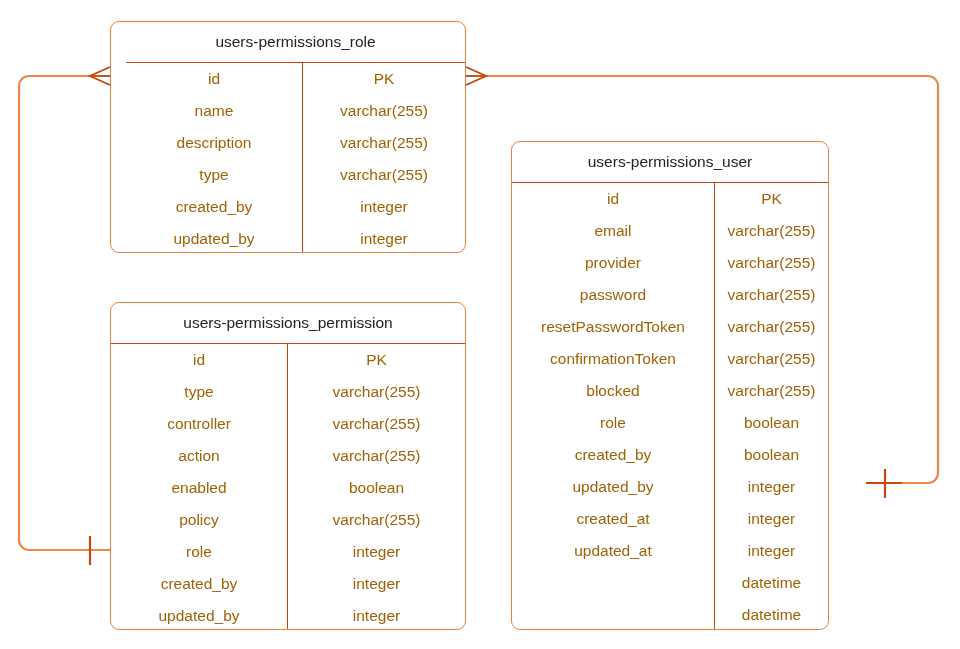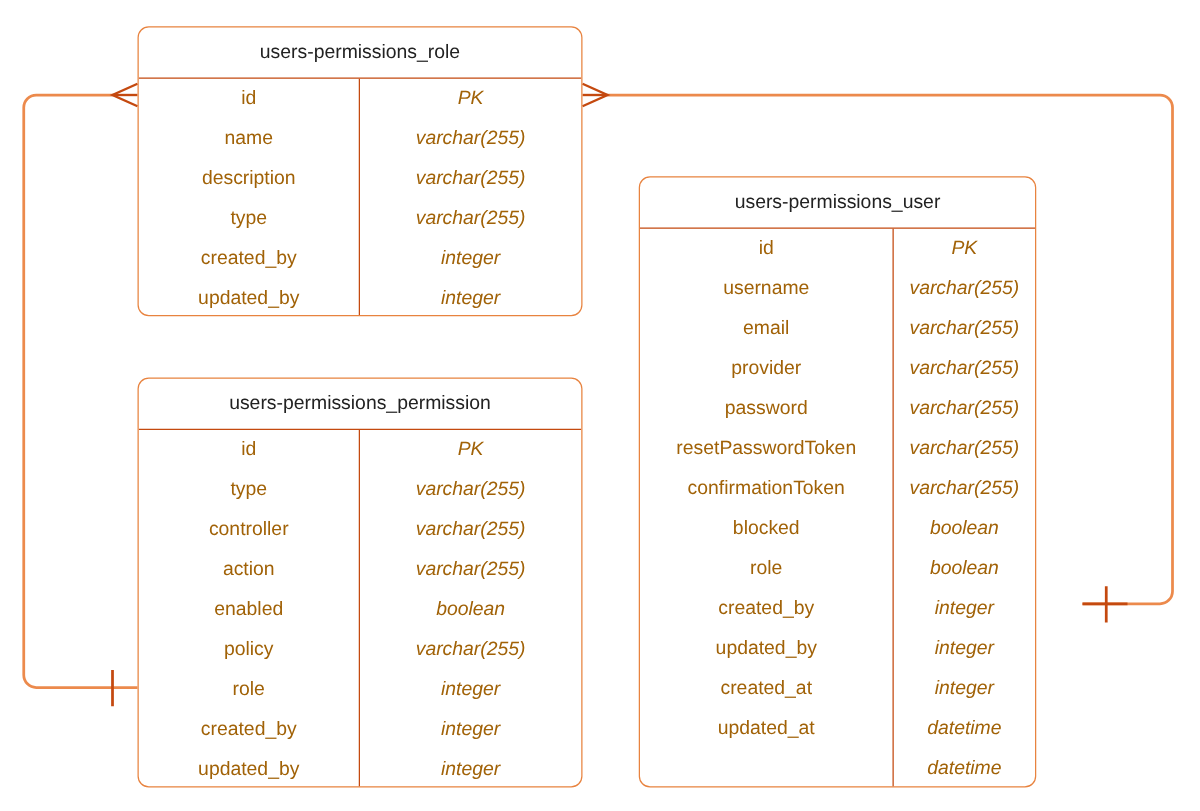--- a/index.html
+++ b/index.html
@@ -51,38 +51,38 @@
     align-items: stretch;
   }
   .col-names {
     flex: 0 0 auto;
     box-sizing: border-box;
     border-right: 1.6px solid #c4490f;
   }
   .col-types {
     flex: 1 1 auto;
     box-sizing: border-box;
-    font-style: italic;
   }
   .cell {
     height: 32px;
     line-height: 32px;
     text-align: center;
     font-size: 15.5px;
     color: #a16207;
     white-space: nowrap;
     overflow: hidden;
   }
 
   
   #entity-role {
     left: 110px;
     top: 21px;
     width: 356px;
     height: 232px;
+    padding-left: 15px;
   }
   #entity-role .col-names { width: 177px; }
 
   #entity-permission {
     left: 110px;
     top: 302px;
     width: 356px;
     height: 328px;
   }
   #entity-permission .col-names { width: 177px; }
@@ -174,21 +174,20 @@
         <div class="cell">integer</div>
       </div>
     </div>
   </div>
 
   <div class="entity" id="entity-user">
     <div class="entity-title">users-permissions_user</div>
     <div class="entity-body">
       <div class="col-names">
         <div class="cell">id</div>
-        <div class="cell">username</div>
         <div class="cell">email</div>
         <div class="cell">provider</div>
         <div class="cell">password</div>
         <div class="cell">resetPasswordToken</div>
         <div class="cell">confirmationToken</div>
         <div class="cell">blocked</div>
         <div class="cell">role</div>
         <div class="cell">created_by</div>
         <div class="cell">updated_by</div>
         <div class="cell">created_at</div>

